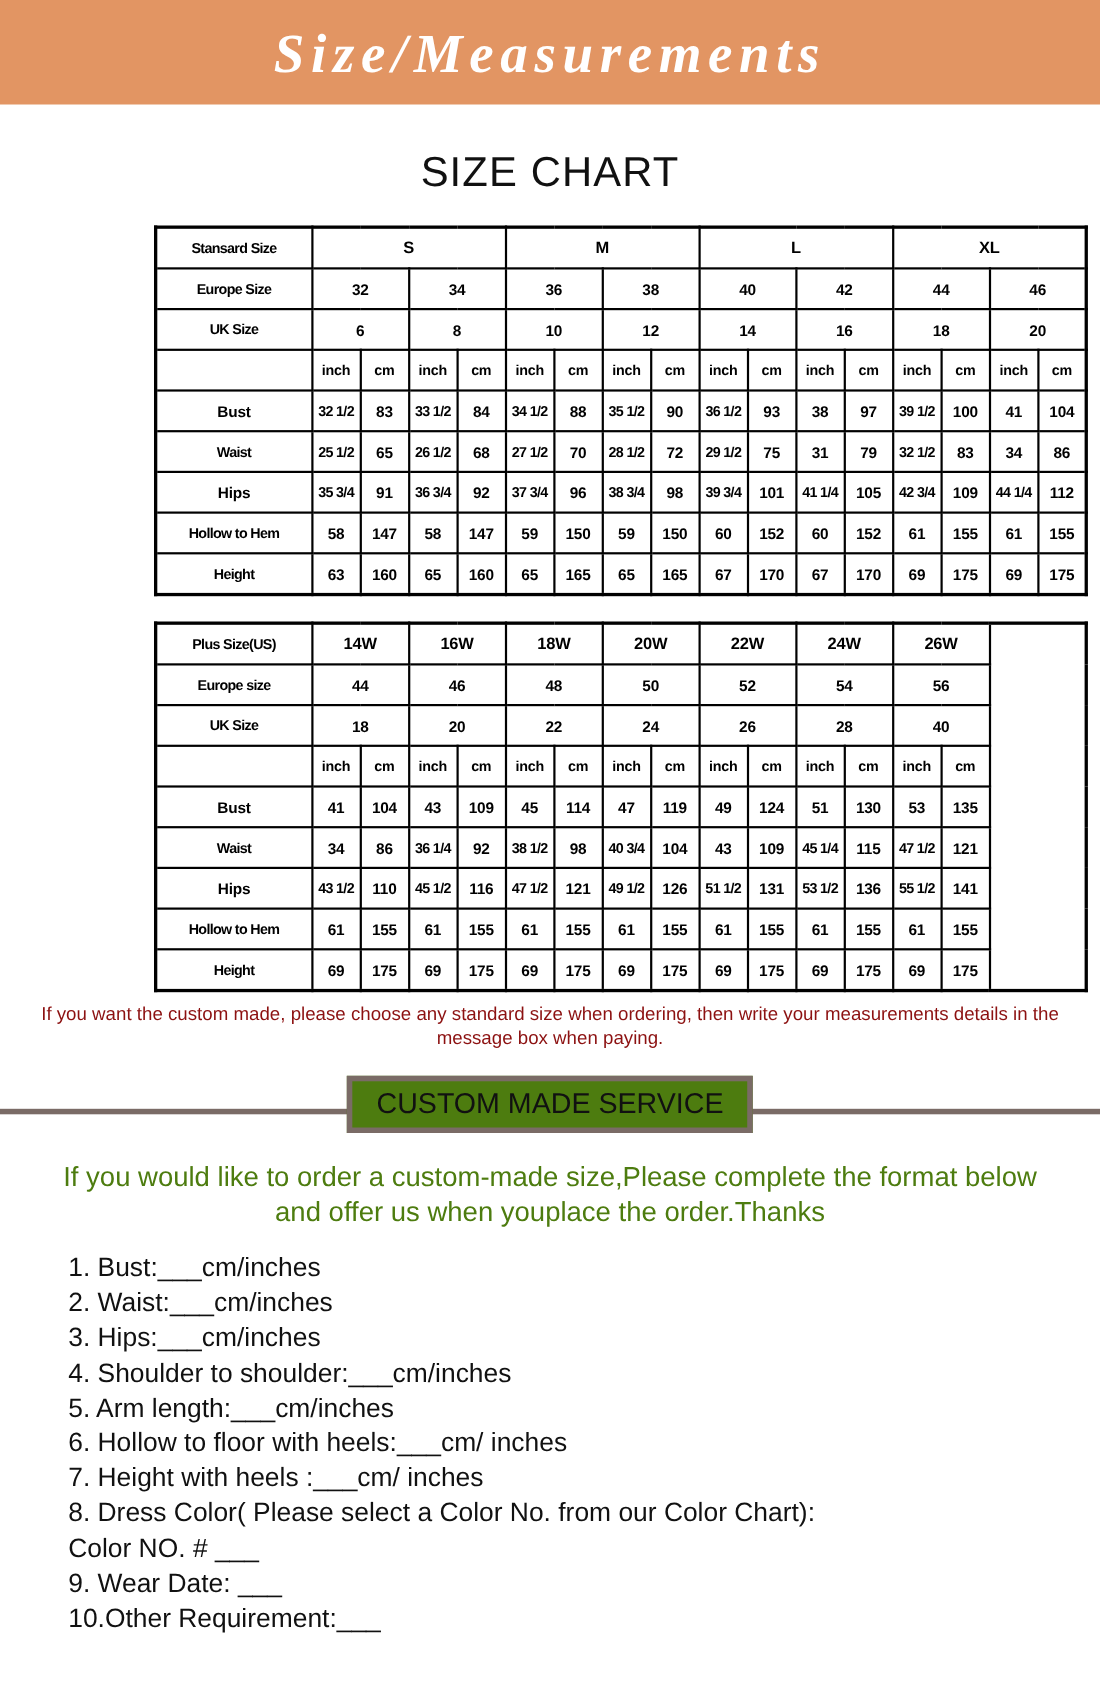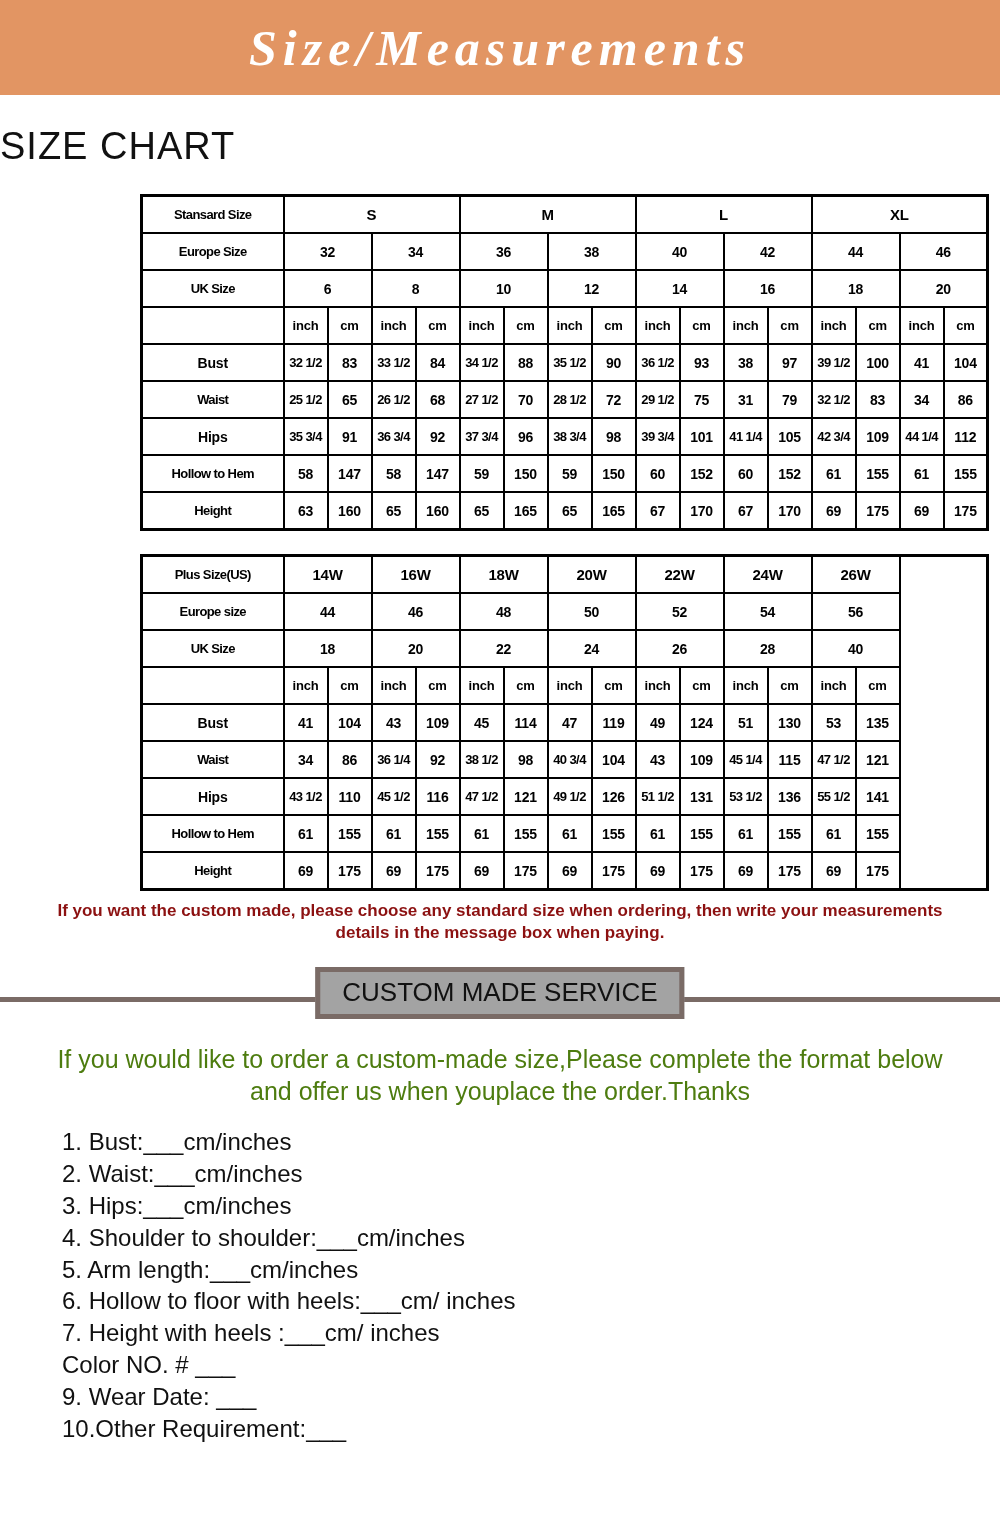--- a/index.html
+++ b/index.html
@@ -32,26 +32,26 @@
     font-weight: 700;
     color: #ffffff;
     font-size: 50px;
     letter-spacing: 6px;
     line-height: 1;
     white-space: nowrap;
   }
 
   
   .size-chart-heading {
-    text-align: left;
+    text-align: center;
     font-family: "Liberation Sans", sans-serif;
     font-size: 38px;
     font-weight: 400;
     letter-spacing: 1px;
-    margin-top: 32px;
+    margin-top: 43px;
     margin-bottom: 0;
     line-height: 1;
     color: #111;
   }
 
   
   .tbl-wrap {
     width: 720px;
     margin: 0 auto;
     box-sizing: border-box;
@@ -102,21 +102,21 @@
   }
   table.size-table td.val-narrow { font-size: 13px; letter-spacing: -0.6px; }
 
   
   .red-note {
     width: 940px;
     margin: 9px auto 0;
     text-align: center;
     color: #8c1111;
     font-family: "Liberation Sans", sans-serif;
-    font-weight: 700;
+    font-weight: 400;
     font-size: 17px;
     line-height: 1.32;
   }
 
   
   .cms-divider {
     position: relative;
     width: 1000px;
     height: 62px;
     margin-top: 22px;
@@ -127,21 +127,21 @@
     left: 0;
     width: 1000px;
     height: 5px;
     background: #7a6b66;
   }
   .cms-box {
     position: absolute;
     left: 50%;
     top: 0;
     transform: translateX(-50%);
-    background: #a3a3a3;
+    background: #4d7c0f;
     border: 5px solid #7a6b66;
     padding: 6px 22px 8px;
     box-sizing: border-box;
     z-index: 2;
   }
   .cms-box-text {
     font-family: "Liberation Sans", sans-serif;
     font-size: 26px;
     font-weight: 400;
     white-space: nowrap;
@@ -493,16 +493,17 @@
 <div class="pink-note">If you would like to order a custom-made size,Please complete the format below and offer us when youplace the order.Thanks</div>
 
 <ul class="form-list" id="form-list">
     <li>1. Bust:___cm/inches</li>
     <li>2. Waist:___cm/inches</li>
     <li>3. Hips:___cm/inches</li>
     <li>4. Shoulder to shoulder:___cm/inches</li>
     <li>5. Arm length:___cm/inches</li>
     <li>6. Hollow to floor with heels:___cm/ inches</li>
     <li>7. Height with heels :___cm/ inches</li>
+    <li>8. Dress Color( Please select a Color No. from our Color Chart):</li>
     <li>Color NO. # ___</li>
     <li>9. Wear Date: ___</li>
     <li>10.Other Requirement:___</li>
   </ul>
 
 </body></html>

